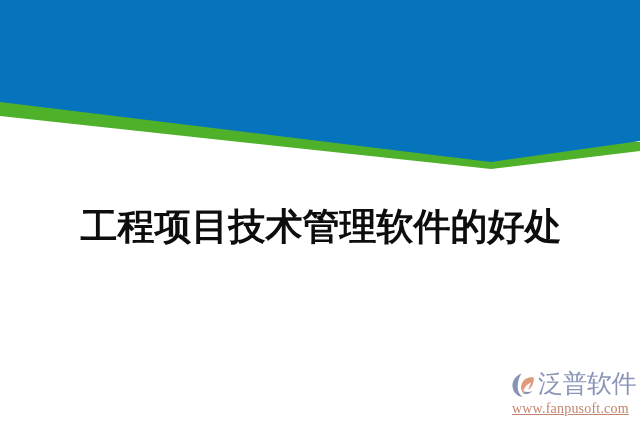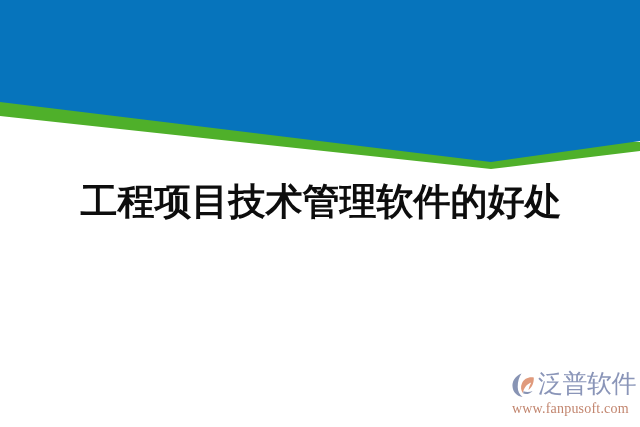--- a/index.html
+++ b/index.html
@@ -31,21 +31,21 @@
   .banner svg {
     display: block;
     width: 640px;
     height: 180px;
   }
 
   
   .title-wrap {
     position: absolute;
     left: 0;
-    top: 180px;
+    top: 205px;
     width: 640px;
     text-align: center;
   }
   .title {
     display: inline-block;
     font-family: "DejaVu Sans", "Liberation Sans", sans-serif;
     font-weight: bold;
     font-size: 37px;
     line-height: 44px;
     letter-spacing: 0px;
@@ -92,20 +92,21 @@
   .wm-url {
     position: absolute;
     left: 2px;
     top: 31px;
     font-family: "Liberation Serif", "DejaVu Serif", serif;
     font-size: 14px;
     line-height: 16px;
     color: #c2856e;
     letter-spacing: 0.2px;
     white-space: nowrap;
+    text-decoration: underline;
   }
 </style>
 </head>
 <body>
 
 <div id="slide">
 
   <div class="banner">
     <svg viewBox="0 0 640 180" xmlns="http://www.w3.org/2000/svg">
 

